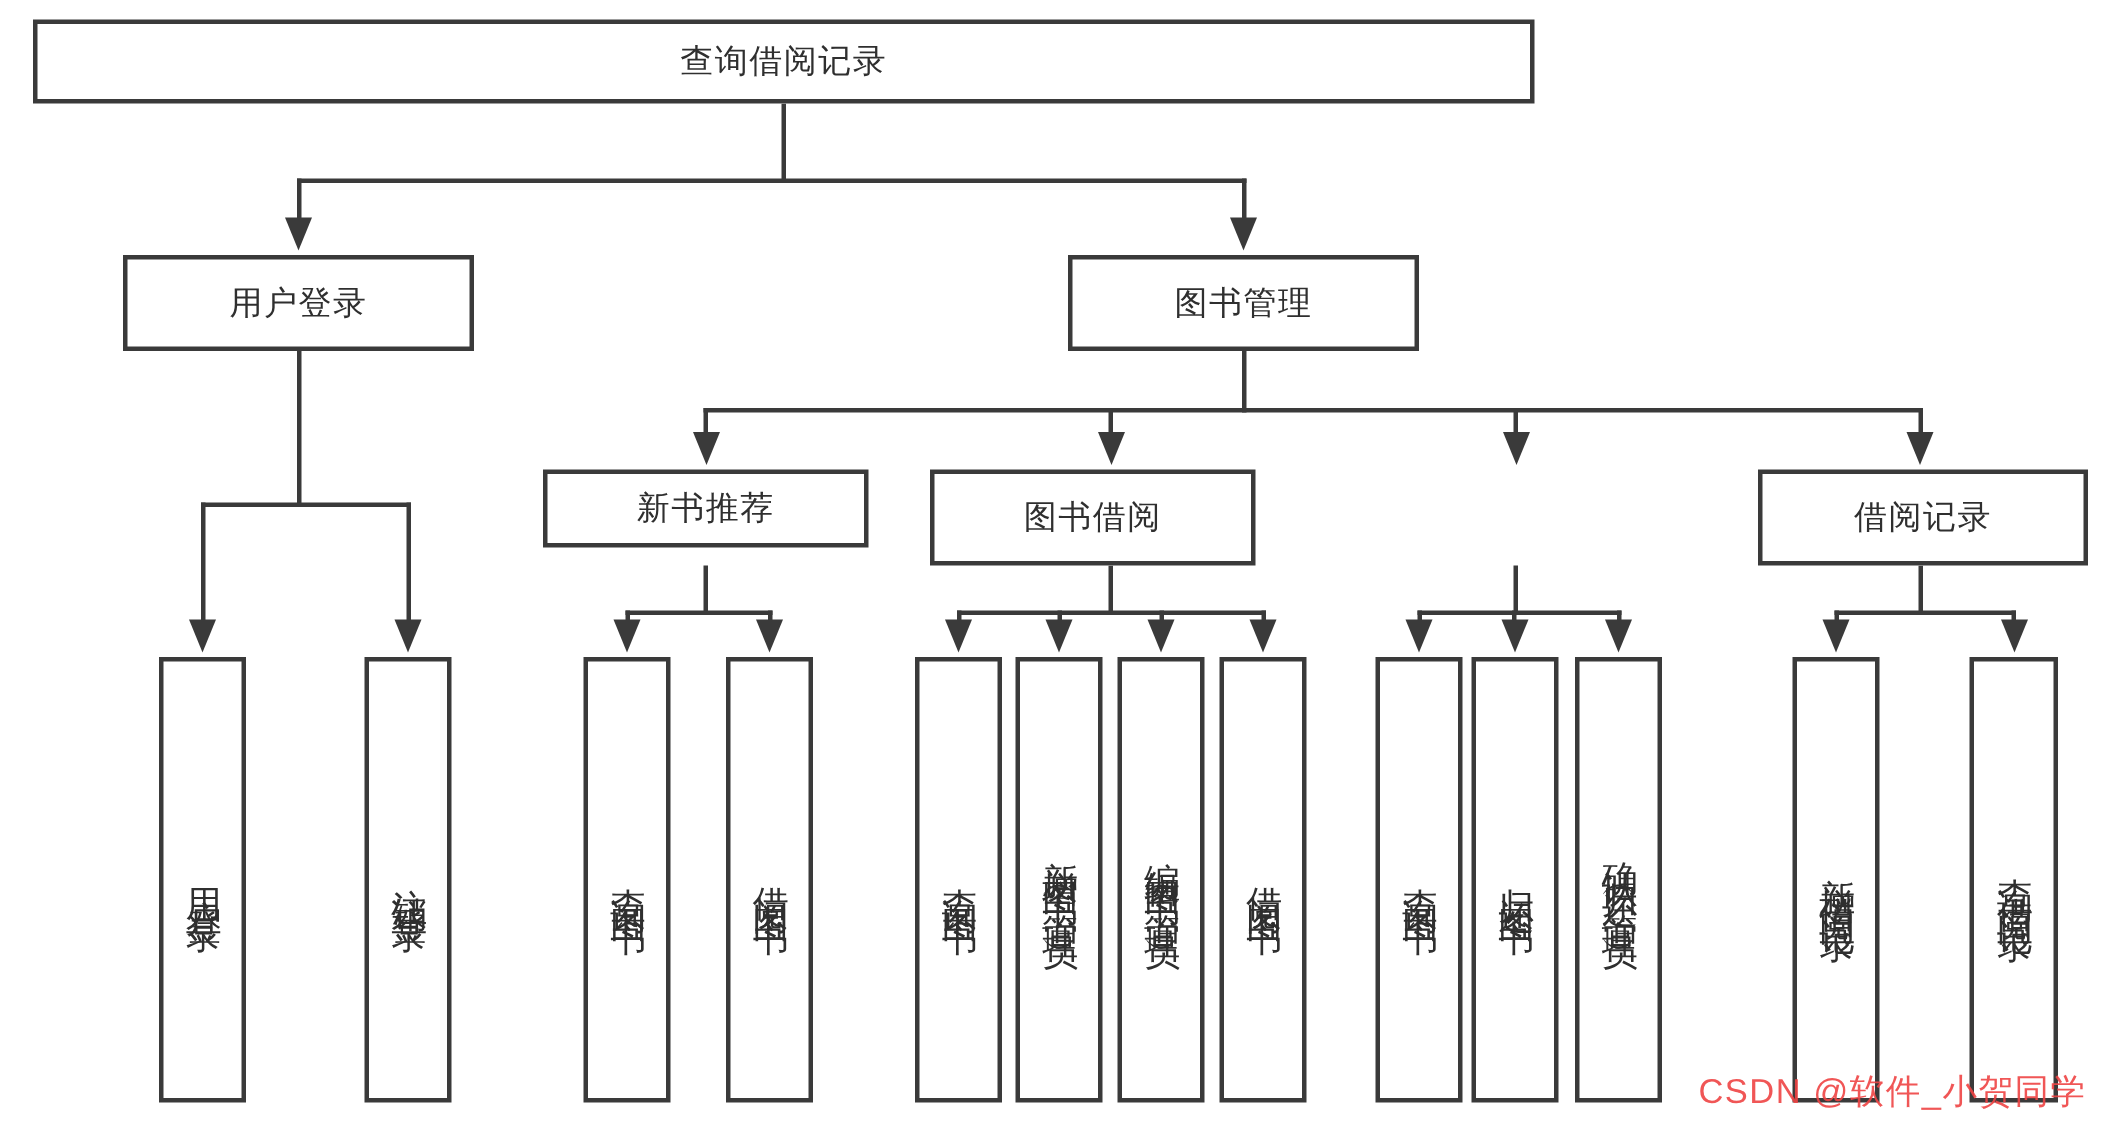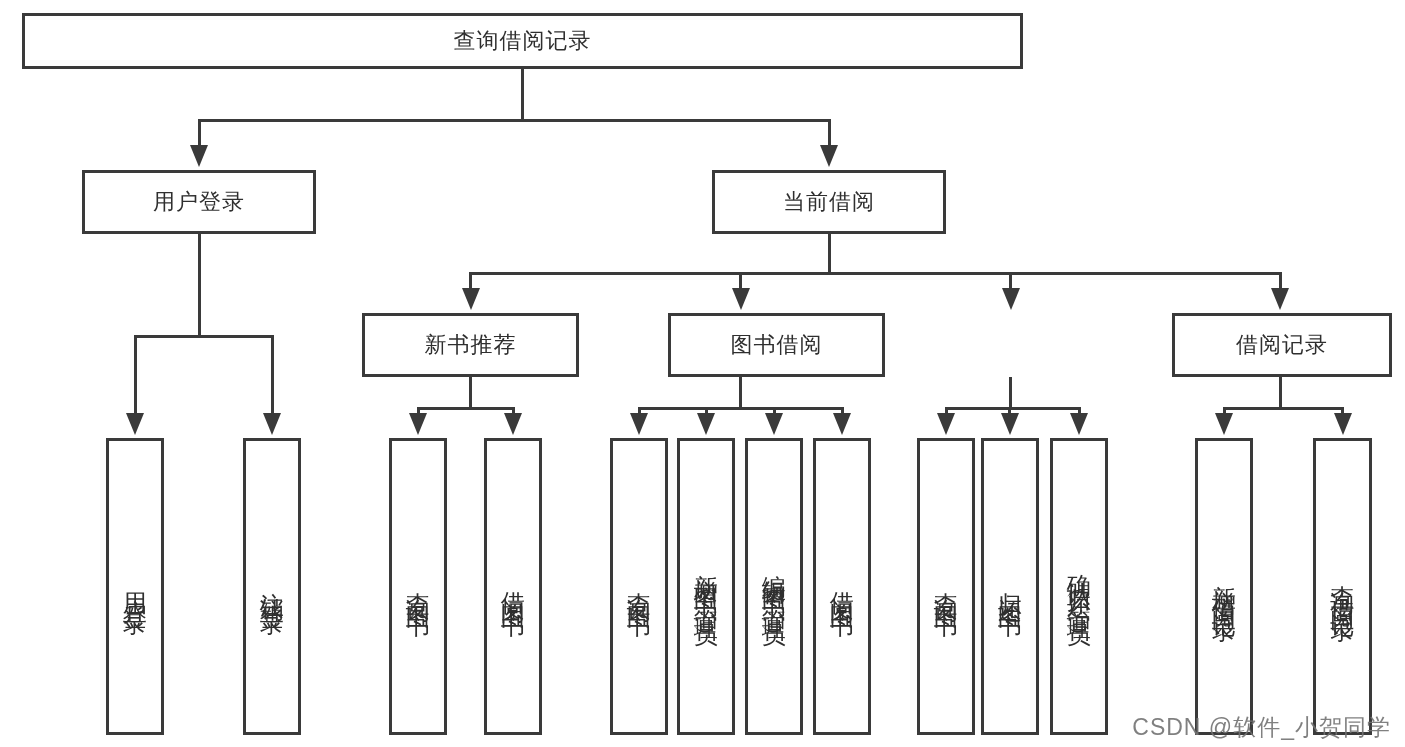--- a/index.html
+++ b/index.html
@@ -115,27 +115,27 @@
   <div class="ah" style="left:1333.5px;top:413px;"></div>
 
   <div class="box" style="left:22px;top:13px;width:1001px;height:56px;">
     <span>查询借阅记录</span>
   </div>
 
   <div class="box" style="left:82px;top:170px;width:234px;height:64px;">
     <span>用户登录</span>
   </div>
   <div class="box" style="left:712px;top:170px;width:234px;height:64px;">
-    <span>当前借阅</span>
+    <span>图书管理</span>
   </div>
 
-  <div class="box" style="left:362px;top:313px;width:217px;height:64px;">
+  <div class="box" style="left:362px;top:313px;width:217px;height:52px;">
     <span>新书推荐</span>
   </div>
-  <div class="box" style="left:668px;top:313px;width:217px;height:64px;">
+  <div class="box" style="left:620px;top:313px;width:217px;height:64px;">
     <span>图书借阅</span>
   </div>
   <div class="box" style="left:1172px;top:313px;width:220px;height:64px;">
     <span>借阅记录</span>
   </div>
 
   <div class="box leaf" style="left:106px;top:438px;width:58px;height:297px;">
     <span class="lbl">用户登录</span>
   </div>
   <div class="box leaf" style="left:243px;top:438px;width:58px;height:297px;">
@@ -172,15 +172,15 @@
     <span class="lbl">确认归还（管理员）</span>
   </div>
 
   <div class="box leaf" style="left:1195px;top:438px;width:58px;height:297px;">
     <span class="lbl">新增借阅记录</span>
   </div>
   <div class="box leaf" style="left:1313px;top:438px;width:59px;height:297px;">
     <span class="lbl">查询借阅记录</span>
   </div>
 
-  <div id="watermark" style="color: #737373;">CSDN @软件_小贺同学</div>
+  <div id="watermark" style="color: #ef4444;">CSDN @软件_小贺同学</div>
 
 </div>
 
 </body></html>

